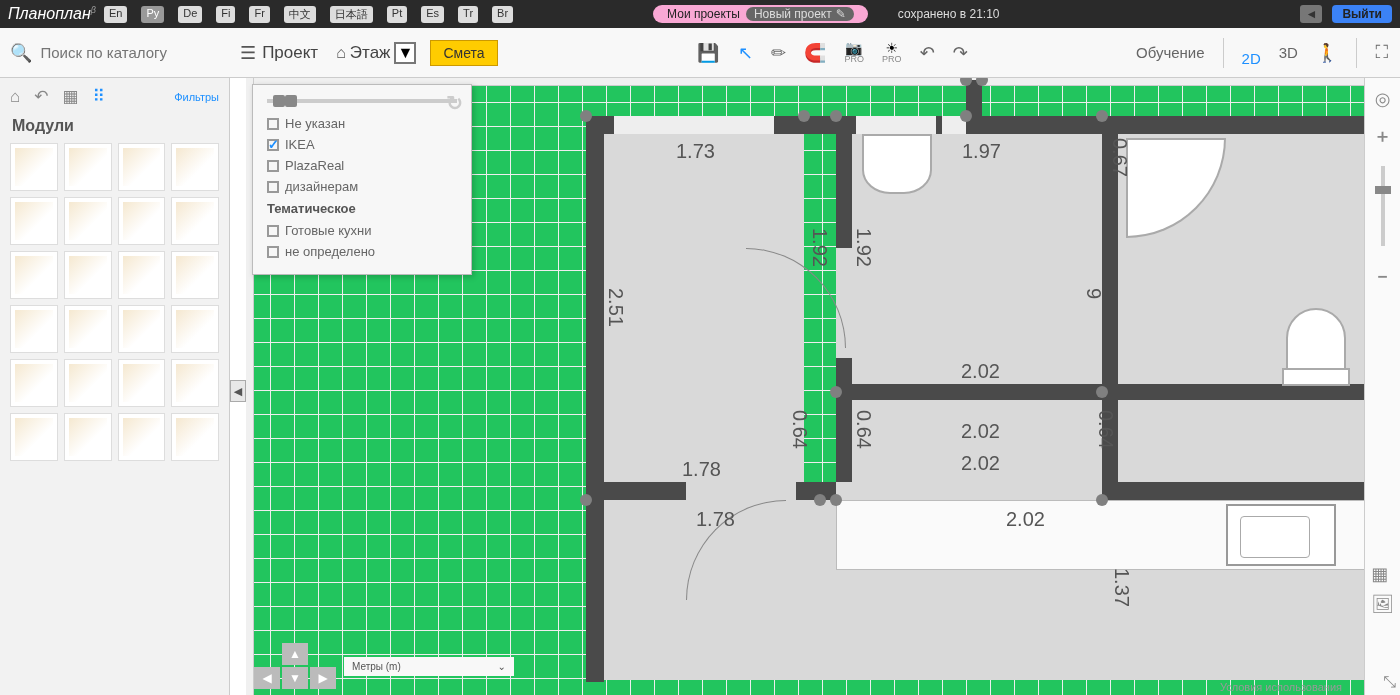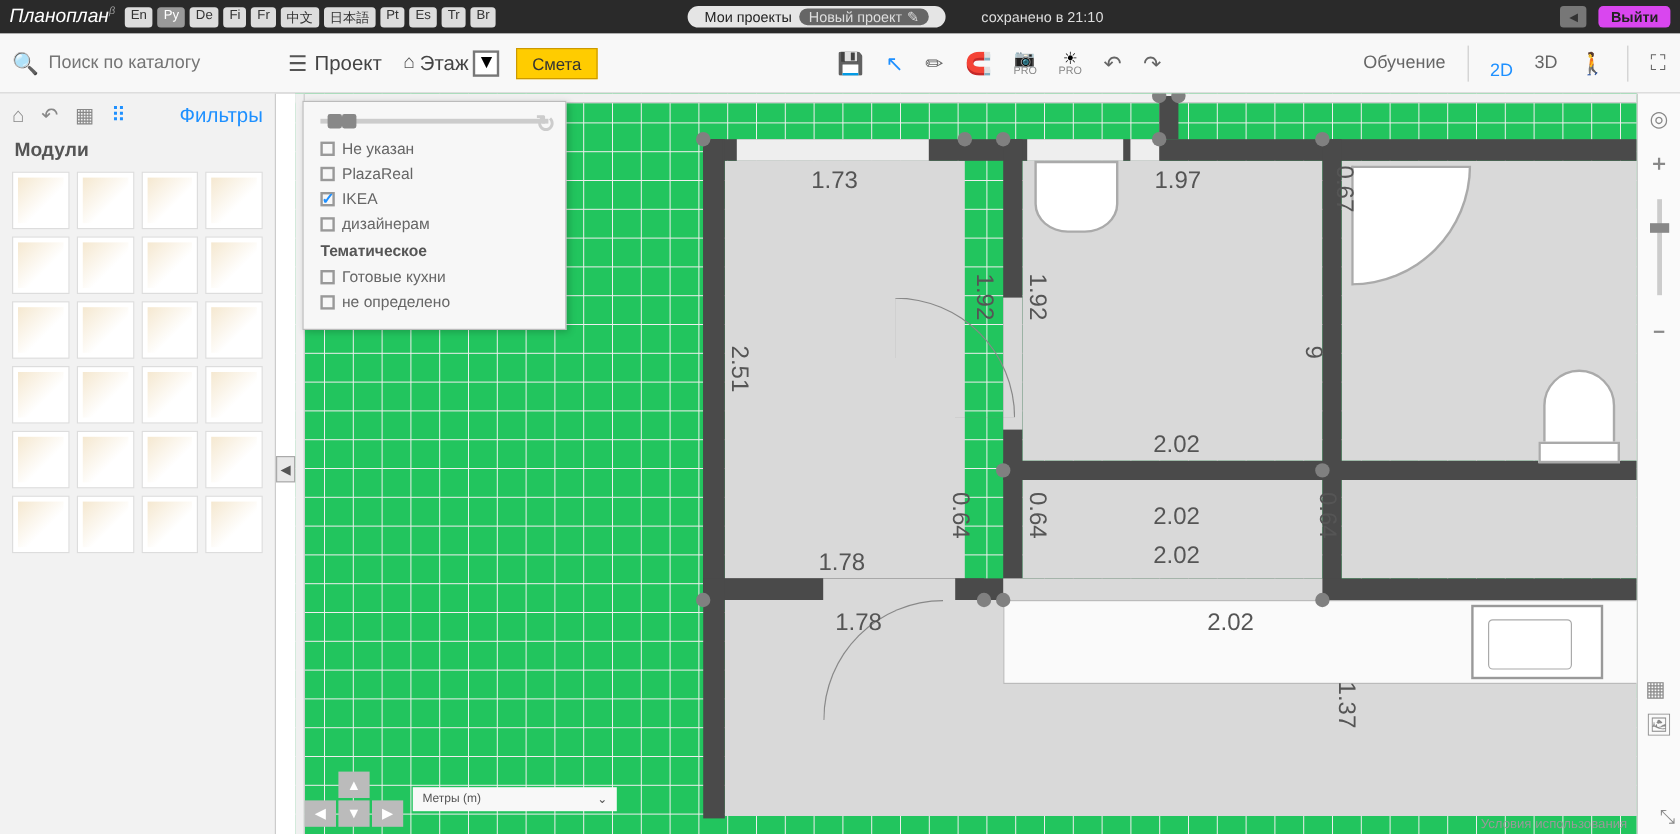--- a/index.html
+++ b/index.html
@@ -2,28 +2,28 @@
 <html><head>
 <meta charset="utf-8">
 <style>
 * { margin: 0; padding: 0; box-sizing: border-box; font-family: Arial, sans-serif; }
 body { width: 1400px; height: 695px; overflow: hidden; background: #fff; position: relative; }
 
 
 .topbar { height: 28px; background: #2a2a2a; display: flex; align-items: center; color: #ccc; font-size: 12px; padding: 0 8px; }
 .logo { color: #fff; font-size: 16px; font-style: italic; margin-right: 8px; position: relative; }
 .logo sup { font-size: 9px; color: #999; }
-.lang-pills { display: flex; gap: 4px; margin-right: 20px; }
+.lang-pills { display: flex; gap: 14px; }
 .lang-pill { background: #ddd; color: #333; padding: 1px 5px; border-radius: 3px; cursor: pointer; font-size: 11px; }
 .lang-pill.active { background: #999; color: #fff; }
-.breadcrumb-pill { background: #e5e5e5; border-radius: 12px; padding: 2px 14px; color: #222; display: flex; align-items: center; gap: 6px; margin-left: 140px; }
+.breadcrumb-pill { background: #f9a8d4; border-radius: 12px; padding: 2px 14px; color: #222; display: flex; align-items: center; gap: 6px; margin-left: 140px; }
 .breadcrumb-pill .new { background: #666; color: #ddd; padding: 0 8px; border-radius: 10px; display: flex; align-items: center; gap: 4px; }
 .saved-text { margin-left: 30px; color: #ddd; }
 .topbar-right { margin-left: auto; display: flex; gap: 10px; align-items: center; }
-.share-btn, .exit-btn { background: #d946ef; color: #222; border-radius: 4px; padding: 2px 10px; cursor: pointer; font-weight: bold; }
+.share-btn, .exit-btn { background: #3b82f6; color: #222; border-radius: 4px; padding: 2px 10px; cursor: pointer; font-weight: bold; }
 .share-icon-box { background: #777; width: 22px; height: 18px; border-radius: 3px; display: flex; align-items: center; justify-content: center; }
 
 
 .toolbar { height: 50px; background: #f8f8f8; border-bottom: 1px solid #ccc; display: flex; align-items: center; }
 .search-box { width: 230px; padding: 0 10px; display: flex; align-items: center; gap: 8px; }
 .search-box input { border: none; background: transparent; font-size: 15px; color: #999; flex: 1; outline: none; }
 .search-icon { color: #999; font-size: 18px; }
 .proj-group { display: flex; align-items: center; gap: 6px; padding: 0 10px; }
 .menu-icon { font-size: 18px; color: #555; }
 .proj-label { font-size: 17px; color: #444; font-weight: 500; }
@@ -40,21 +40,21 @@
 .view-tab { font-size: 15px; color: #666; cursor: pointer; font-weight: 500; }
 .view-tab.active { color: #1e90ff; margin-top: 12px; }
 .divider { width: 1px; height: 30px; background: #ccc; }
 .fullscreen-icon { color: #666; font-size: 18px; }
 
 
 .sidebar { position: absolute; left: 0; top: 78px; width: 230px; bottom: 0; background: #f2f2f2; border-right: 1px solid #ccc; }
 .sidebar-tabs { display: flex; align-items: center; padding: 8px 10px; gap: 14px; }
 .sb-icon { color: #888; font-size: 17px; cursor: pointer; }
 .sb-icon.blue { color: #1e90ff; }
-.filters-link { margin-left: auto; color: #1e90ff; font-size: 17px; cursor: pointer; }
+.filters-link { margin-left: auto; color: #1e90ff; font-size: 11px; cursor: pointer; }
 .modules-title { padding: 2px 12px 8px; font-size: 16px; color: #555; font-weight: bold; }
 .thumb-grid { display: grid; grid-template-columns: repeat(4, 1fr); gap: 6px; padding: 0 10px; }
 .thumb { background: #fff; border: 1px solid #ddd; height: 48px; position: relative; }
 .thumb::before { content: ''; position: absolute; inset: 4px; background: linear-gradient(135deg, #f5e8d0 0%, #fff 60%); }
 
 
 .filters-panel { position: absolute; left: 252px; top: 84px; width: 220px; background: #f7f7f7; border: 1px solid #bbb; box-shadow: 2px 2px 6px rgba(0,0,0,0.2); padding: 8px 0 12px; z-index: 10; }
 .filters-panel .refresh { position: absolute; top: 6px; right: 8px; color: #ccc; font-size: 20px; font-weight: bold; }
 .filters-panel .slider-row { padding: 6px 14px 10px; }
 .slider-track { height: 4px; background: #ccc; position: relative; }
@@ -87,21 +87,21 @@
 .rail-icon { color: #888; font-size: 18px; cursor: pointer; }
 .zoom-track { width: 4px; height: 80px; background: #ccc; position: relative; margin: 4px 0; }
 .zoom-handle { position: absolute; width: 16px; height: 8px; background: #888; left: -6px; top: 20px; }
 
 
 .bottom-left { position: absolute; left: 254px; bottom: 6px; display: flex; align-items: center; gap: 8px; z-index: 20; }
 .arrow-pad { display: grid; grid-template-columns: repeat(3, 26px); grid-template-rows: repeat(2, 22px); gap: 2px; }
 .arrow-pad .cell { background: #bbb; display: flex; align-items: center; justify-content: center; color: #fff; cursor: pointer; font-size: 12px; }
 .arrow-pad .empty { background: transparent; }
 .units-select { border: none; background: #f8f8f8; padding: 4px 8px; font-size: 10px; color: #555; width: 170px; display: flex; justify-content: space-between; }
-.bottom-right { position: absolute; right: 44px; bottom: 2px; font-size: 11px; color: #999; margin-top: 35px; }
+.bottom-right { position: absolute; right: 58px; bottom: 2px; font-size: 11px; color: #999; margin-top: 35px; }
 .expand-corner { position: absolute; right: 4px; bottom: 4px; color: #888; font-size: 16px; }
 .right-bottom-icons { position: absolute; right: 6px; bottom: 80px; display: flex; flex-direction: column; gap: 8px; }
 </style>
 </head>
 <body>
 
 <div class="topbar">
   <span class="logo">
     <span>Планоплан</span><sup>β</sup>
   </span>
@@ -222,26 +222,26 @@
         <div class="slider-handle" style="left:6px;"></div>
         <div class="slider-handle" style="left:18px;"></div>
       </div>
   </div>
   <div id="mfr-items">
       <div class="filter-item">
         <span class="checkbox"></span>
         <span>Не указан</span>
       </div>
       <div class="filter-item">
-        <span class="checkbox"></span>
-        <span>PlazaReal</span>
-      </div>
-      <div class="filter-item">
         <span class="checkbox checked"></span>
         <span>IKEA</span>
+      </div>
+      <div class="filter-item">
+        <span class="checkbox"></span>
+        <span>PlazaReal</span>
       </div>
     </div>
   <div id="decor-items">
       <div class="filter-item">
         <span class="checkbox"></span>
         <span>дизайнерам</span>
       </div>
     </div>
   <div class="filter-section">Тематическое</div>
   <div id="thematic-items">

